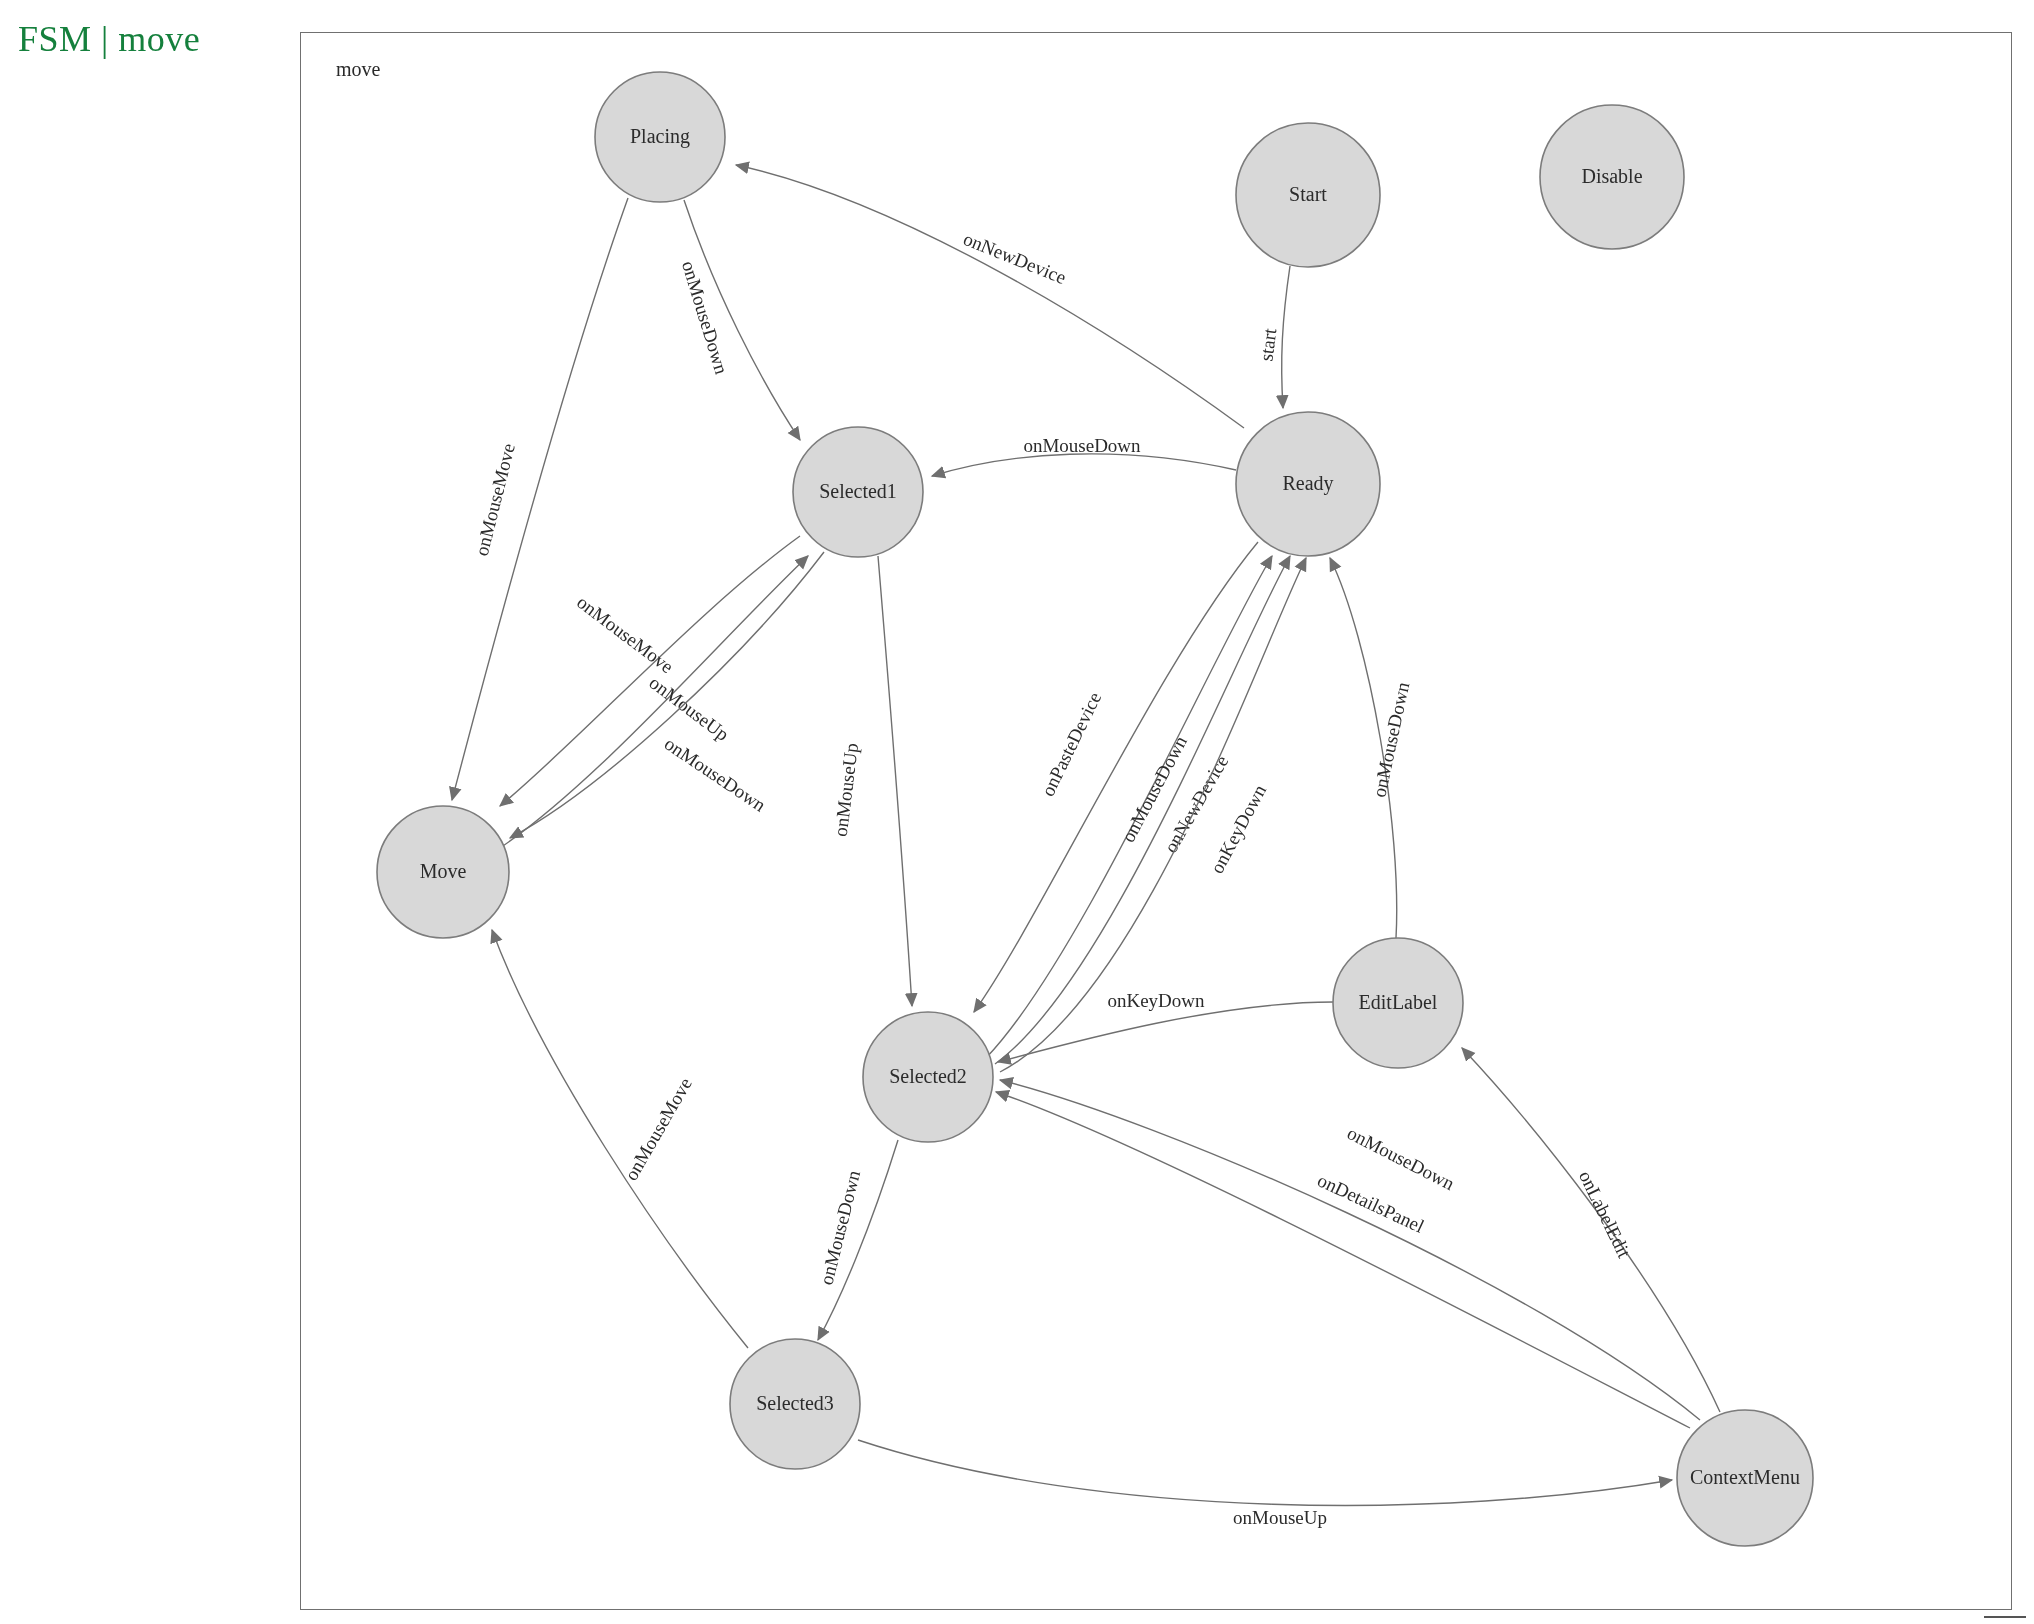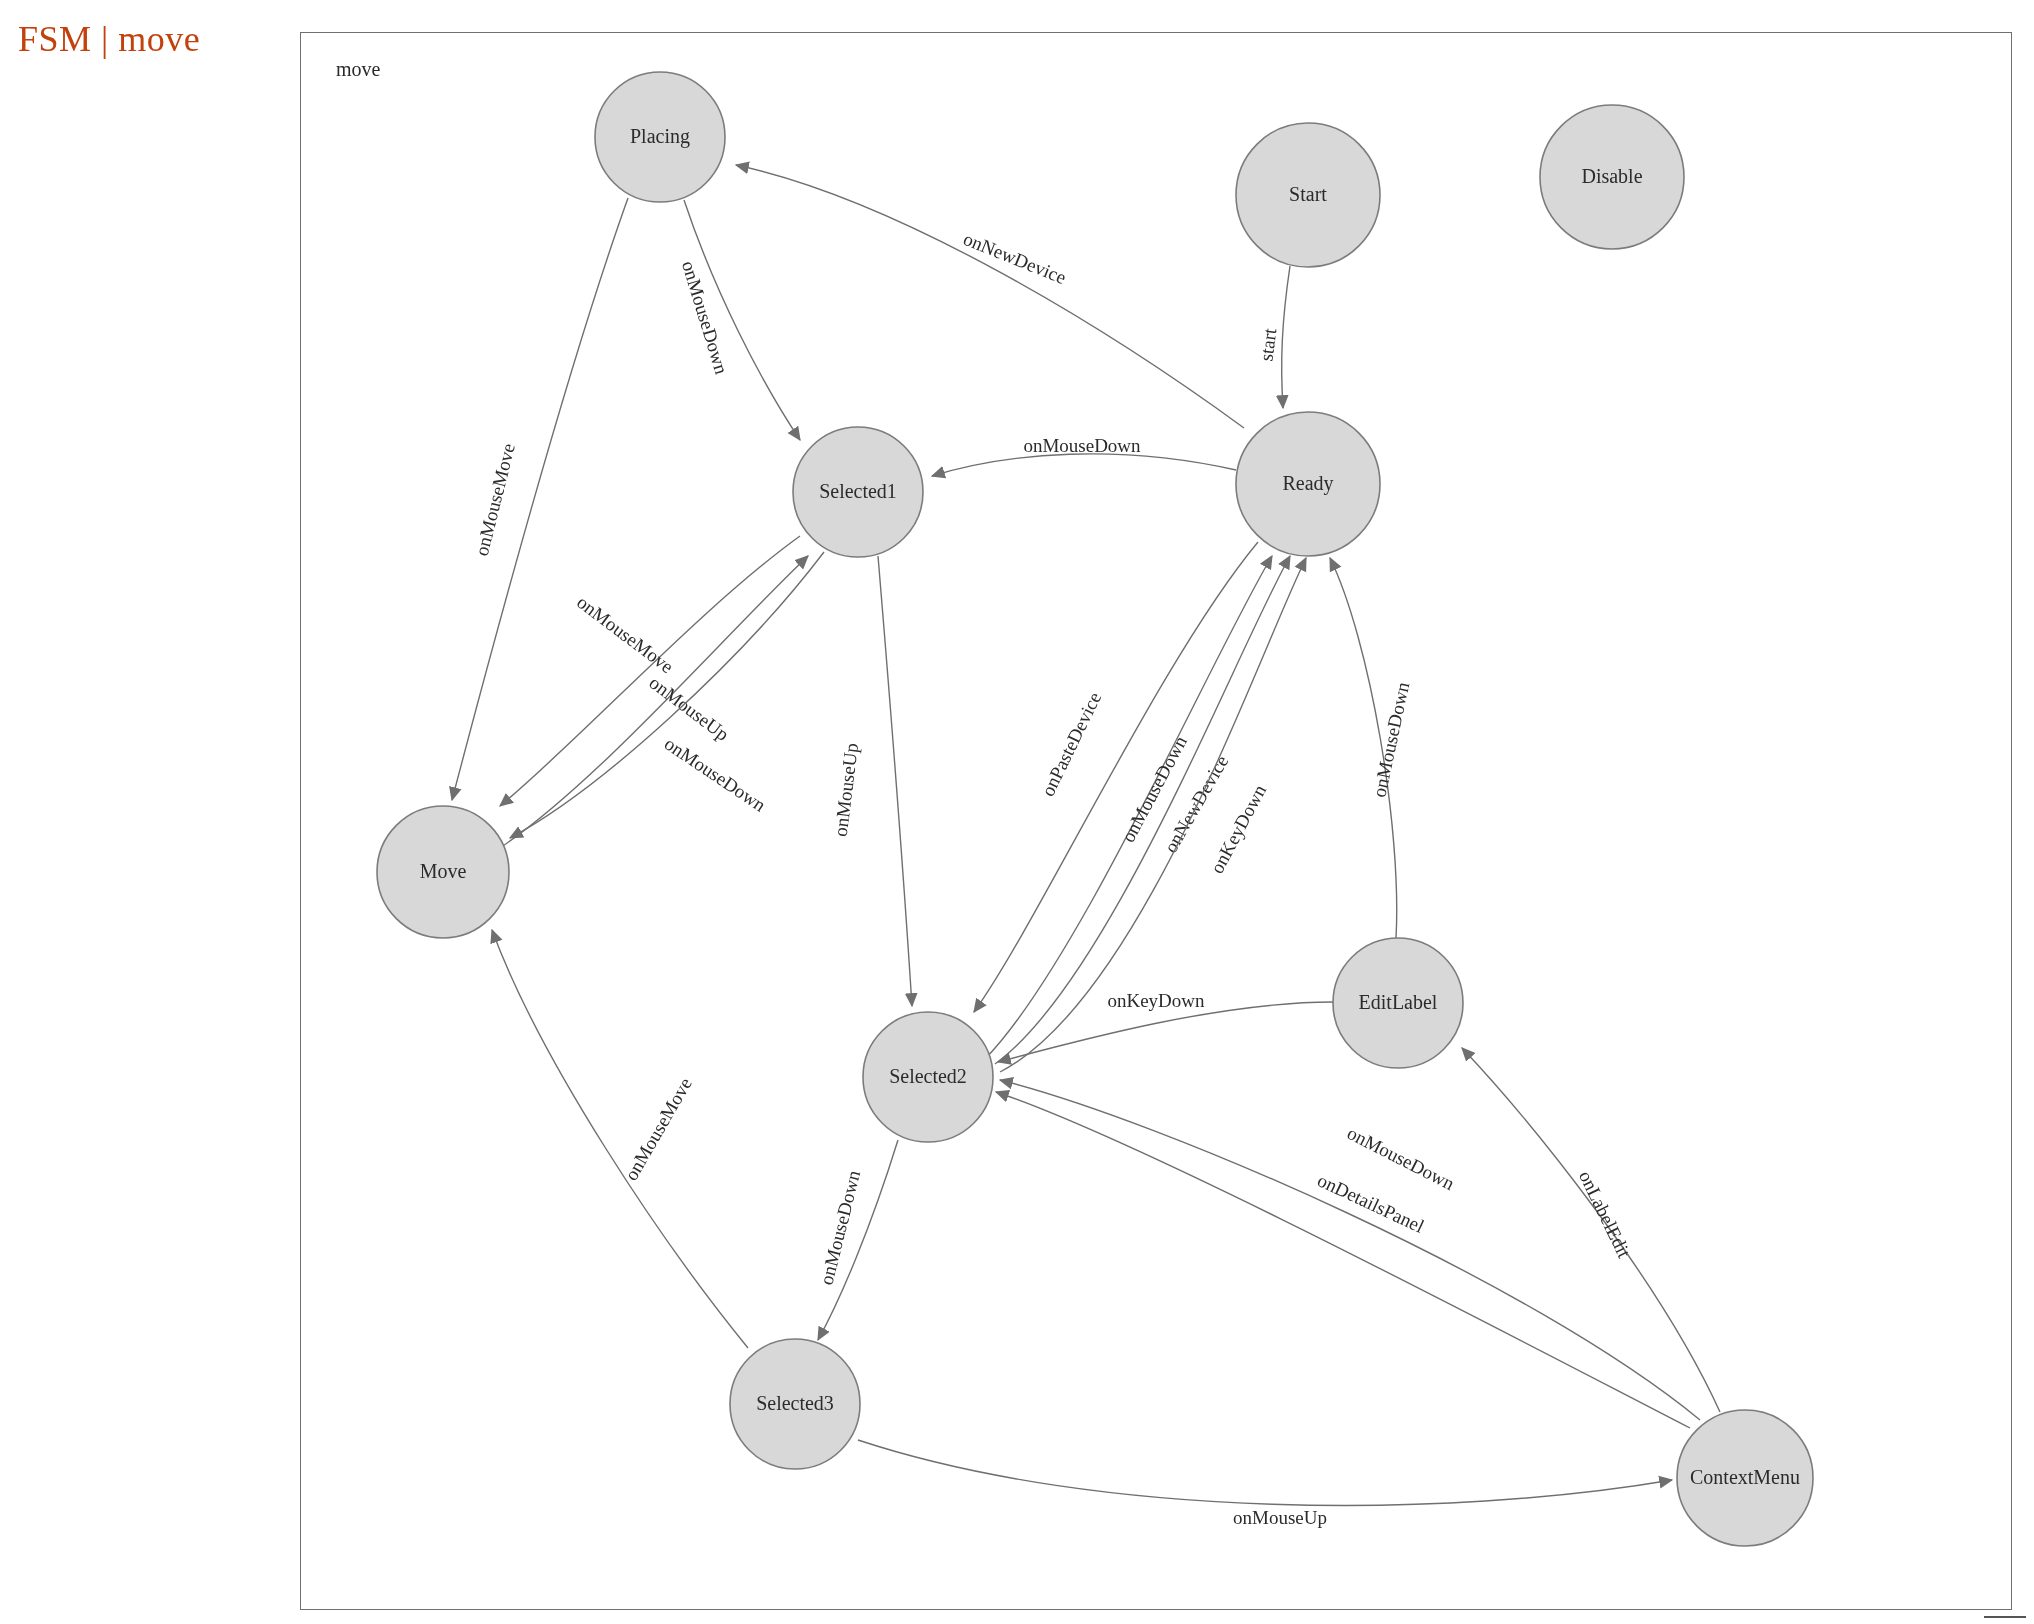--- a/index.html
+++ b/index.html
@@ -16,21 +16,21 @@
     width: 2034px;
     height: 1624px;
     background: #ffffff;
   }
   #page-title {
     position: absolute;
     left: 18px;
     top: 18px;
     font-family: "Liberation Serif", serif;
     font-size: 36px;
-    color: #c2410c;
+    color: #15803d;
     letter-spacing: 0.5px;
     white-space: nowrap;
   }
   #cluster-box {
     position: absolute;
     left: 300px;
     top: 32px;
     width: 1712px;
     height: 1578px;
     border: 1px solid #707070;

